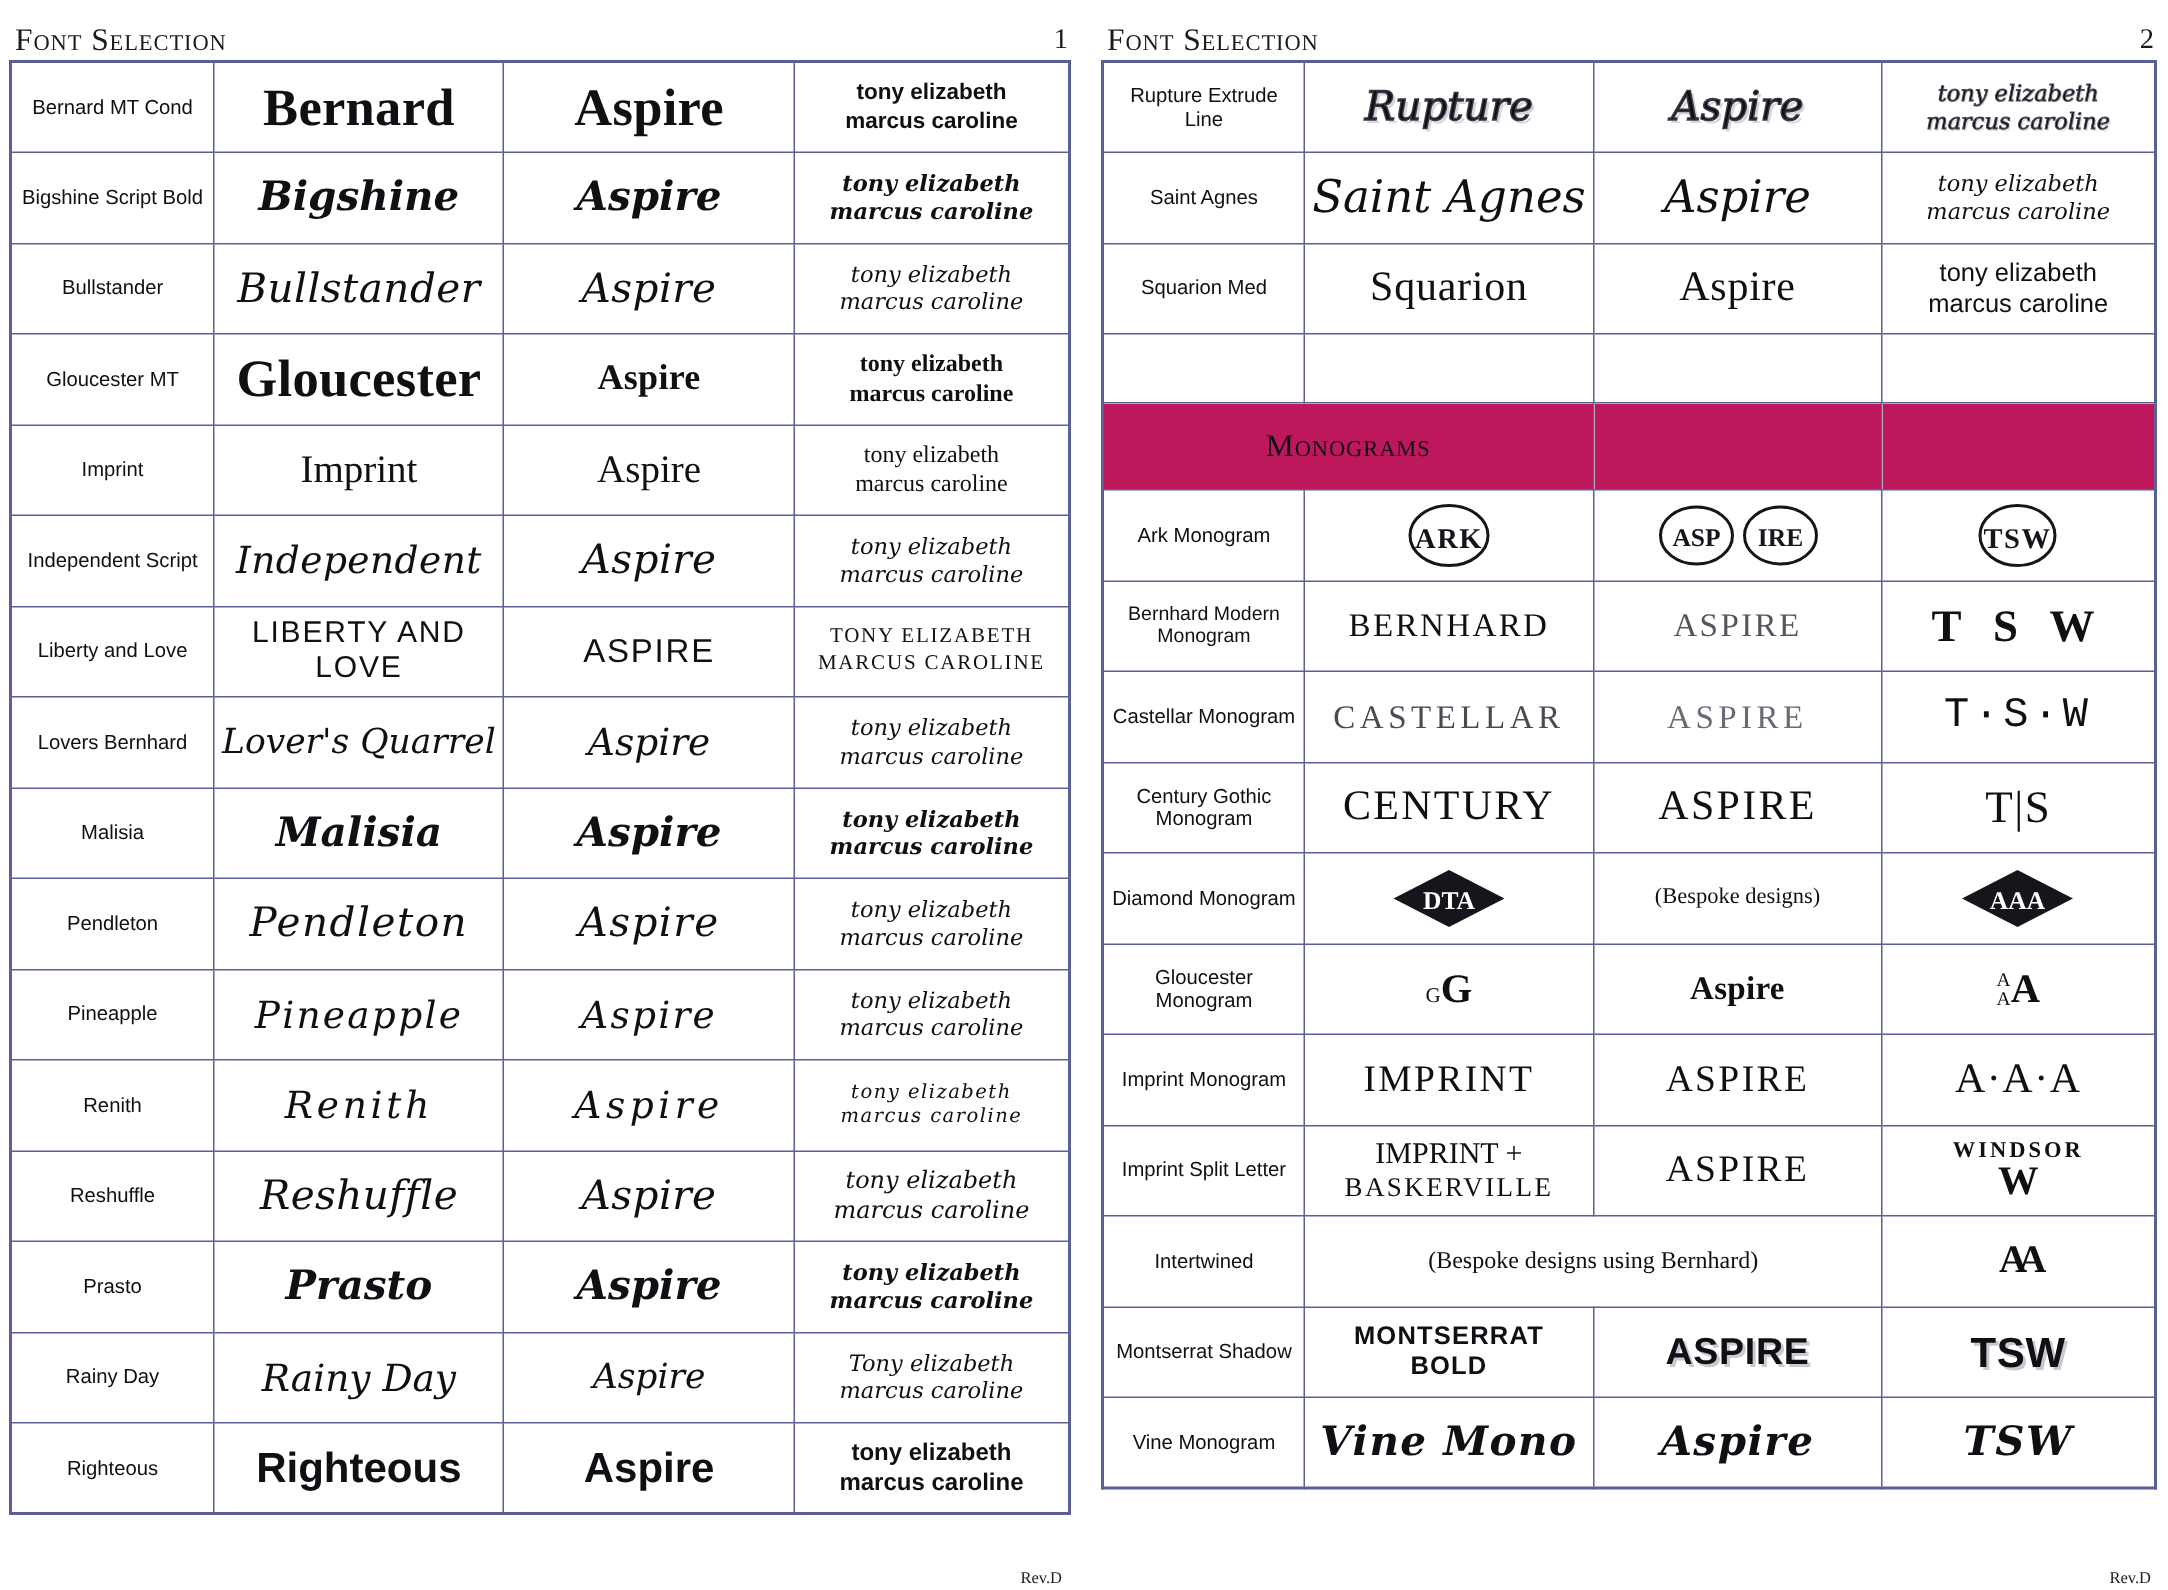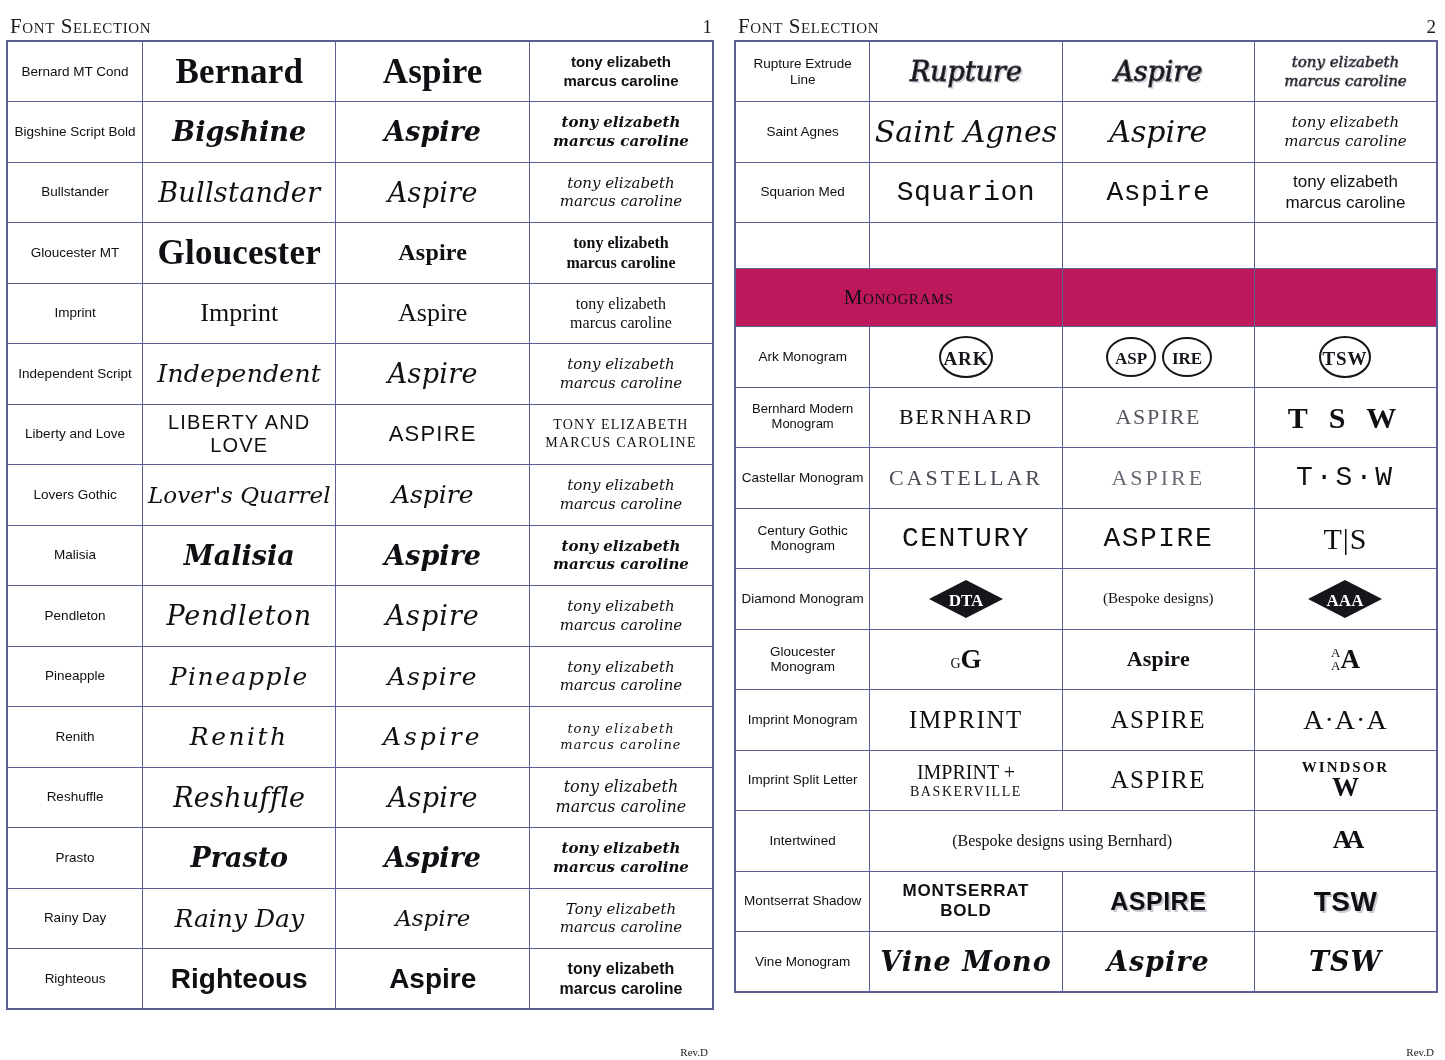--- a/index.html
+++ b/index.html
@@ -81,35 +81,35 @@
     padding-left: 6px;
   }
 
   
   .s-serif-bold { font-family: "Liberation Serif", serif; font-weight: 700; font-size: 35px; letter-spacing: .2px; }
   .s-serif { font-family: "Liberation Serif", serif; font-size: 26px; }
   .s-script { font-family: "DejaVu Serif", serif; font-style: italic; font-size: 27px; letter-spacing: .3px; }
   .s-script-b { font-family: "DejaVu Serif", serif; font-style: italic; font-weight: 700; font-size: 27px; }
   .s-script-lt { font-family: "DejaVu Serif", serif; font-style: italic; font-size: 25px; color: #2a2a30; }
   .s-sans-bold { font-family: "Liberation Sans", sans-serif; font-weight: 700; font-size: 26px; }
-  .s-sans-thin { font-family: Liberation Mono, monospace; font-size: 28px; font-weight: 400; letter-spacing: .5px; }
+  .s-sans-thin { font-family: Liberation Serif, serif; font-size: 28px; font-weight: 400; letter-spacing: .5px; }
   .s-caps { font-family: "Liberation Serif", serif; font-size: 22px; letter-spacing: 1.6px; }
   .s-caps-wide { font-family: "Liberation Serif", serif; font-size: 22px; letter-spacing: 3px; }
   .s-caps-sans { font-family: "Liberation Sans", sans-serif; font-size: 20px; letter-spacing: 1.2px; }
   .s-mono-big { font-family: "Liberation Serif", serif; font-weight: 700; font-size: 30px; letter-spacing: 7px; }
   .s-mono-big2 { font-family: Liberation Mono, monospace; font-size: 28px; letter-spacing: 3px; }
   .s-shadow { font-family: "Liberation Sans", sans-serif; font-weight: 700; font-size: 25px; letter-spacing: .5px; text-shadow: 2px 2px 0 #c9c9d2; }
   .s-outline { font-family: "DejaVu Serif", serif; font-style: italic; font-size: 27px; color: #fff; -webkit-text-stroke: 1px #3a3a44; text-shadow: 2px 2px 0 #d6d6de; }
   .s-tiny-note { font-family: "Liberation Serif", serif; font-size: 15px; }
   .s-vine { font-family: "DejaVu Serif", serif; font-style: italic; font-weight: 700; font-size: 27px; letter-spacing: 1px; }
   .s-small-caps-bold { font-family: "Liberation Sans", sans-serif; font-weight: 700; font-size: 17px; letter-spacing: .8px; line-height: 1.2; }
   .s-stack { font-family: "Liberation Serif", serif; font-size: 14px; line-height: 1.05; }
   .s-stack b { font-size: 27px; font-weight: 700; }
   .s-split { font-family: "Liberation Serif", serif; font-size: 20px; line-height: 1.15; }
-  .s-split .sub { font-size: 14px; letter-spacing: 1.6px; display: block; }
+  .s-split .sub { font-size: 18px; letter-spacing: 1.6px; display: block; }
   .s-windsor { font-family: "Liberation Serif", serif; font-weight: 700; font-size: 15px; line-height: .95; letter-spacing: 2px; }
   .s-windsor b { display: block; font-size: 27px; letter-spacing: 0; }
   .s-overlap { font-family: "Liberation Serif", serif; font-size: 24px; font-weight: 700; line-height: .8; }
   .s-ts { font-family: "Liberation Serif", serif; font-size: 30px; letter-spacing: 1px; }
   .s-aaa { font-family: "Liberation Serif", serif; font-size: 28px; letter-spacing: 1px; }
 
   .names-script { font-family: "DejaVu Serif", serif; font-style: italic; font-size: 15px; line-height: 1.25; }
   .names-script-b { font-family: "DejaVu Serif", serif; font-style: italic; font-weight: 700; font-size: 15px; line-height: 1.25; }
   .names-serif { font-family: "Liberation Serif", serif; font-size: 16px; line-height: 1.22; }
   .names-serif-b { font-family: "Liberation Serif", serif; font-weight: 700; font-size: 16px; line-height: 1.22; }
@@ -187,21 +187,21 @@
 marcus  caroline</td>
       </tr>
       <tr class="r">
         <td class="c-name">Liberty and Love</td>
         <td class="c-word s-caps-sans">LIBERTY AND LOVE</td>
         <td class="c-aspire s-caps-sans" style="font-size:22px">ASPIRE</td>
         <td class="c-names names-caps" style="white-space:pre-line">TONY  ELIZABETH
 MARCUS  CAROLINE</td>
       </tr>
       <tr class="r">
-        <td class="c-name">Lovers Gothic</td>
+        <td class="c-name">Lovers Bernhard</td>
         <td class="c-word s-script-lt" style="font-size:23px">Lover's Quarrel</td>
         <td class="c-aspire s-script-lt">Aspire</td>
         <td class="c-names names-script names-lt" style="white-space:pre-line">tony  elizabeth
 marcus  caroline</td>
       </tr>
       <tr class="r">
         <td class="c-name">Malisia</td>
         <td class="c-word s-script-b">Malisia</td>
         <td class="c-aspire s-script-b">Aspire</td>
         <td class="c-names names-script-b" style="white-space:pre-line">tony  elizabeth

